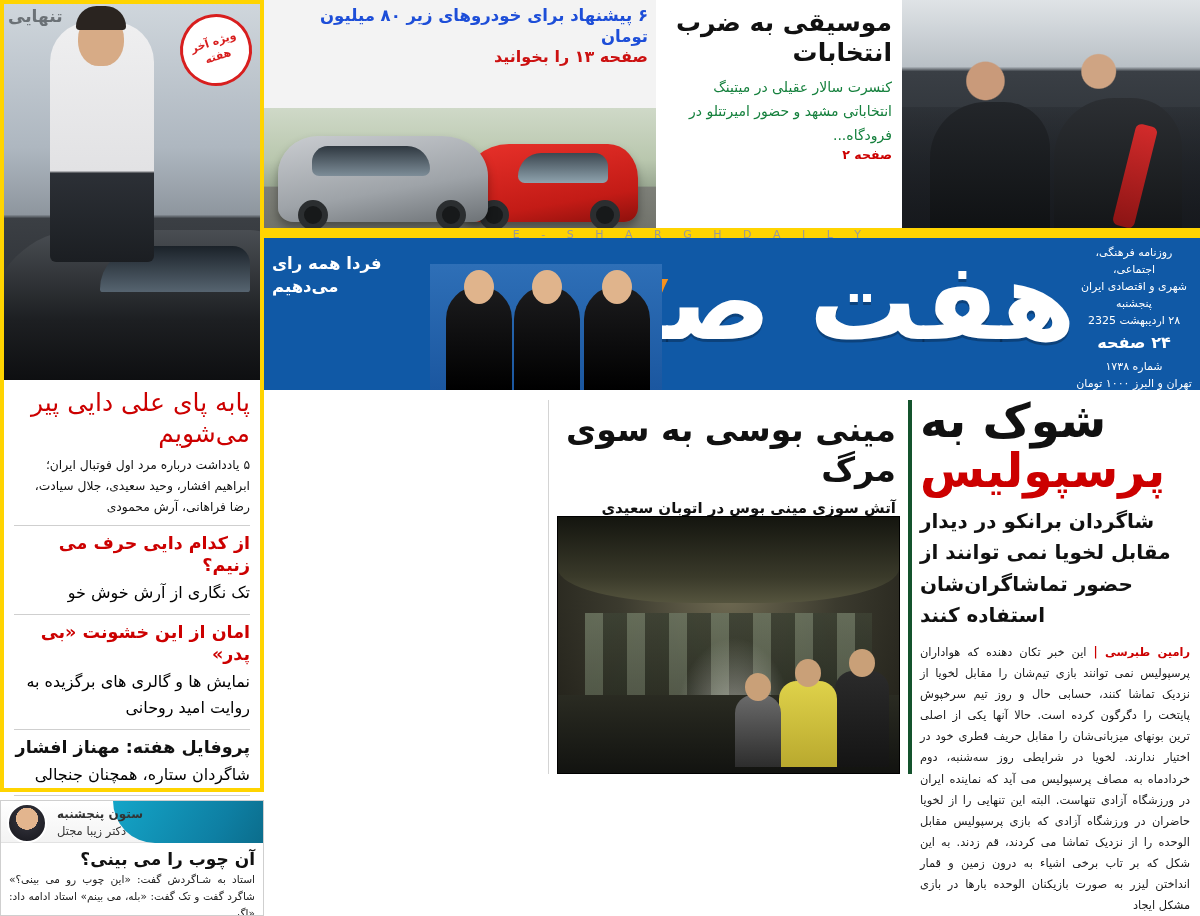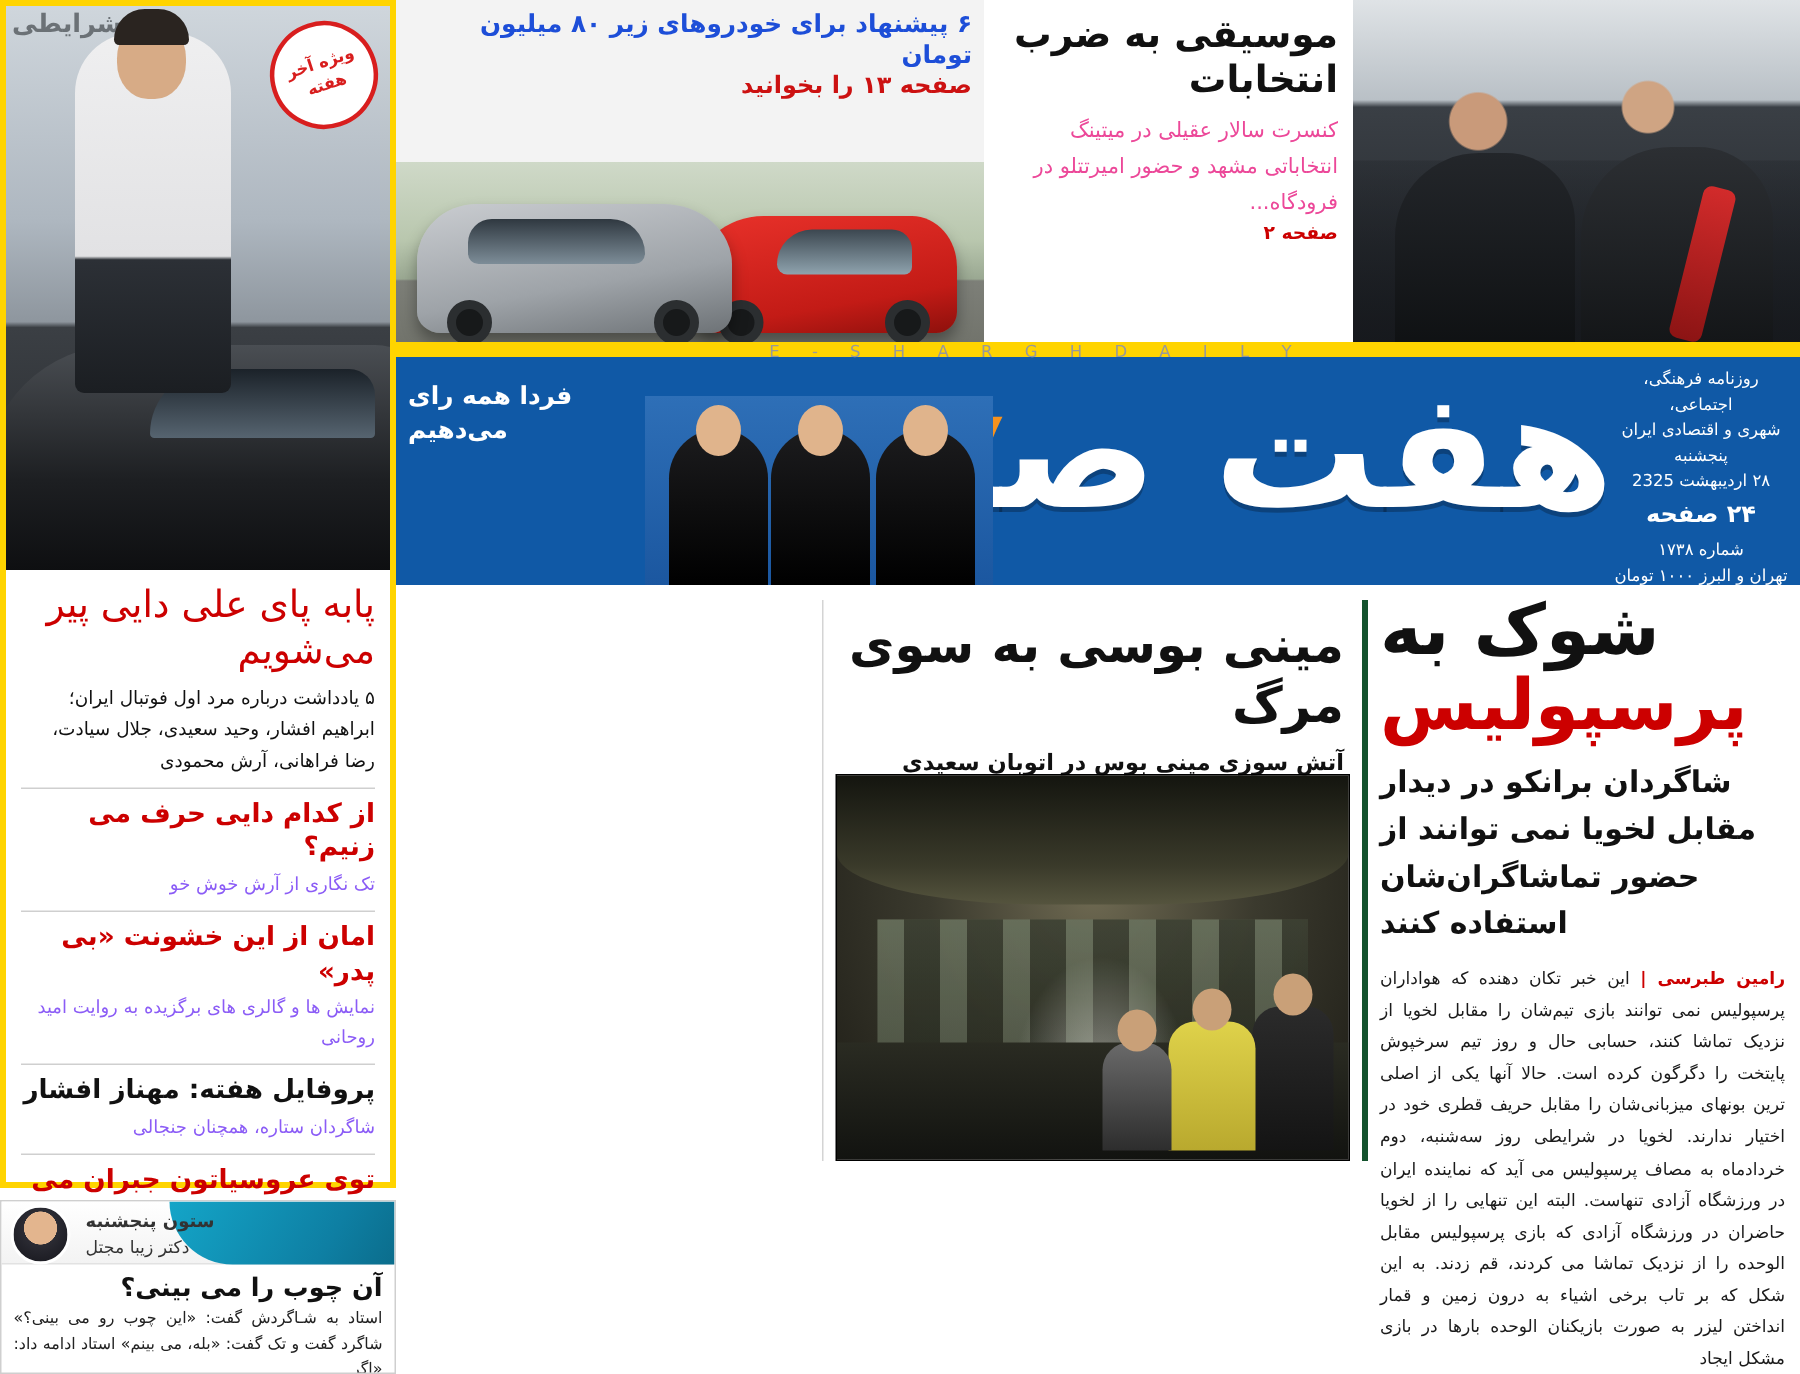--- a/index.html
+++ b/index.html
@@ -79,21 +79,21 @@
   .w1 { right: 18px; } .w2 { left: 16px; }
   .w3 { right: 22px; } .w4 { left: 20px; }
 
   
   .cell-music { width: 246px; background: #fff; }
   .music-wrap { padding: 8px 10px; text-align: right; direction: rtl; }
   .music-title {
     font-size: 25px; font-weight: bold; color: #111; line-height: 1.2;
   }
   .music-body {
-    margin-top: 8px; font-size: 14px; line-height: 1.7; color: #ec4899;
+    margin-top: 8px; font-size: 14px; line-height: 1.7; color: #15803d;
   }
   .music-more { color: #c00; font-weight: bold; font-size: 12.5px; }
 
   
   .cell-men { width: 298px; background: #20242b; }
   .men-photo {
     position: absolute; inset: 0;
     background:
       radial-gradient(circle at 28% 34%, #c99a7a 0 7%, transparent 7.5%),
       radial-gradient(circle at 66% 30%, #cfa483 0 6.5%, transparent 7%),
@@ -163,21 +163,21 @@
     font-size: 17px; font-weight: bold; color: #6b7176; letter-spacing: 1px;
   }
   .yellow-content { padding: 8px 10px 6px 10px; direction: rtl; text-align: right; }
   .dayi-title {
     color: #cc0000; font-size: 25px; font-weight: normal; line-height: 1.22;
   }
   .dayi-sub { font-size: 12.3px; line-height: 1.7; color: #111; margin-top: 6px; }
   .hr-dot { border: none; border-top: 1px solid #cfcfcf; margin: 7px 0 6px 0; }
   .item-head { font-size: 17.5px; font-weight: bold; color: #111; line-height: 1.3; }
   .item-head.red { color: #cc0000; }
-  .item-body { font-size: 12px; line-height: 1.65; color: #8b5cf6; margin-top: 3px; text-align: right; }
+  .item-body { font-size: 16px; line-height: 1.65; color: #000000; margin-top: 3px; text-align: right; }
   .item-more { color: #cc0000; font-size: 11.5px; font-weight: bold; }
 
   
   .masthead {
     position: absolute; top: 238px; right: 0;
     width: 936px; height: 152px;
     background: linear-gradient(180deg,#1663b4 0%, #0e4f9a 55%, #0b4governor 100%);
     background-color: #1059a6;
     overflow: hidden;
   }
@@ -393,21 +393,21 @@
       <div class="face" style="right:168px; bottom:86px;"></div>
     </div>
 
     <div class="mh-slogan">فردا همه رای می‌دهیم</div>
   </div>
   <div class="mh-strip"></div>
   <div class="e-shargh">E - S H A R G H   D A I L Y</div>
 
   <div class="yellow-box">
     <div class="dayi-photo">
-      <div class="jaam-tag">شرایطی</div>
+      <div class="jaam-tag">تنهایی</div>
       <div class="dayi-car"></div>
       <div class="dayi-man"></div>
       <div class="dayi-head"></div>
       <div class="dayi-hair"></div>
       <div class="vije-badge">
         <span>ویژه آخر هفته</span>
       </div>
     </div>
 
     <div class="yellow-content">

